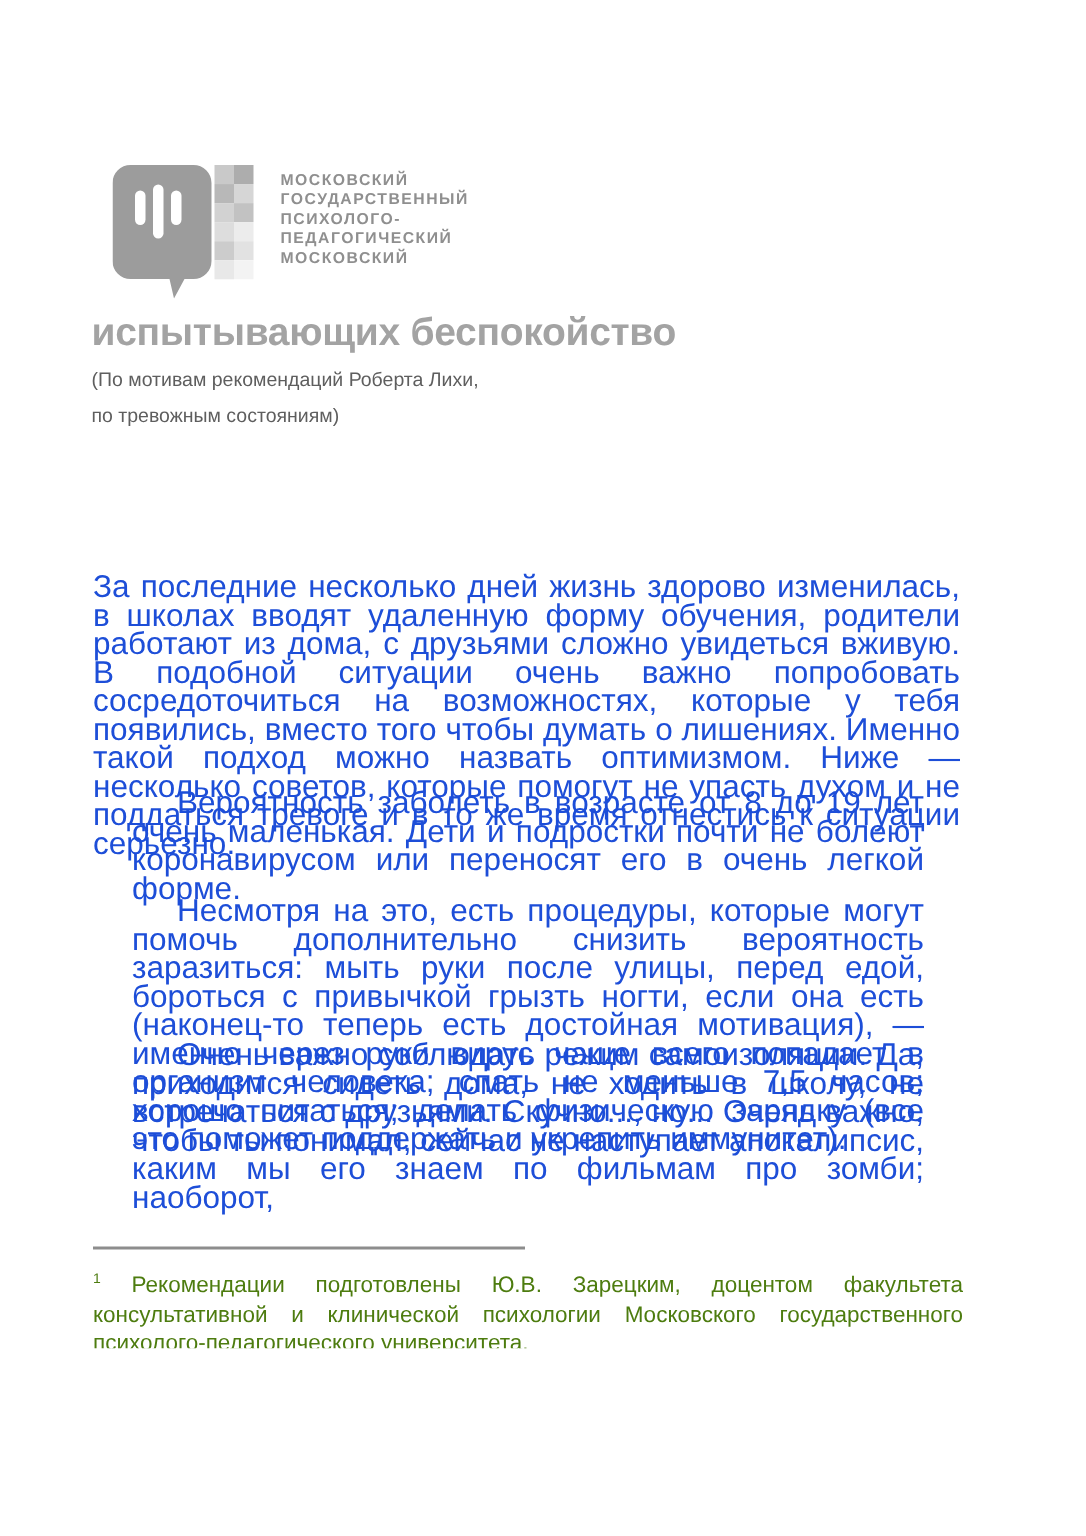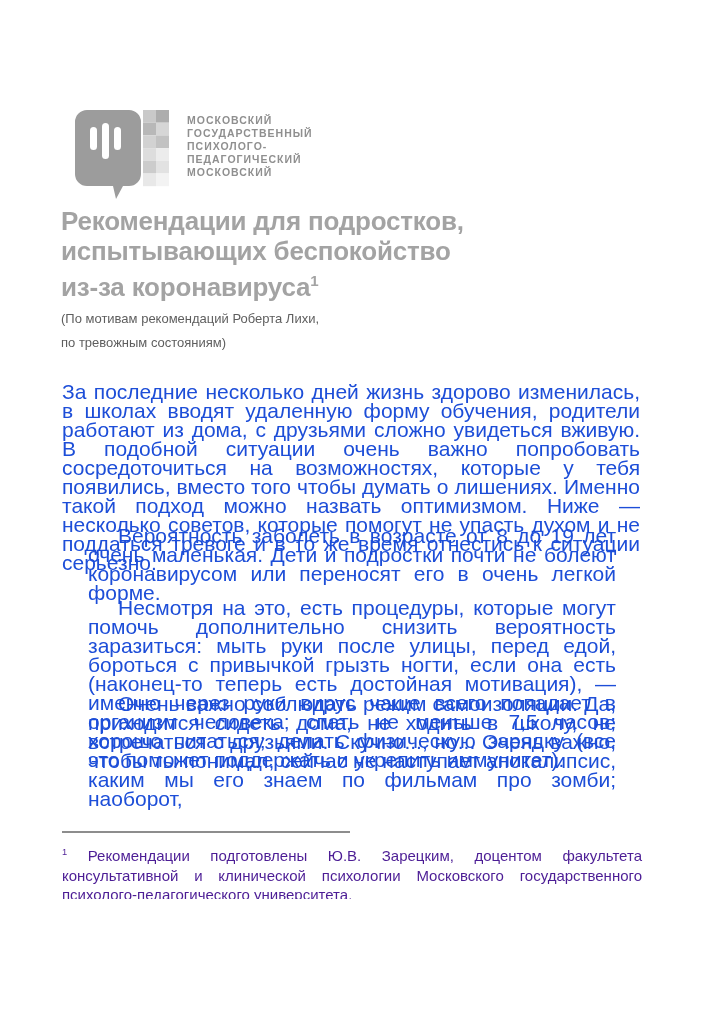--- a/index.html
+++ b/index.html
@@ -50,21 +50,21 @@
   .p3{top:598px;}
   .p4{top:694px;}
 
   
   .footnote-rule{
     position:absolute;left:62px;top:831px;
     width:288px;height:2px;background:#8d8d8d;
   }
   .footnote{
     position:absolute;left:62px;top:843px;width:580px;
-    font-size:15px;line-height:19.5px;color:#4c1d95;
+    font-size:15px;line-height:19.5px;color:#4d7c0f;
     text-align:justify;
   }
   .footnote sup{font-size:62%;}
 
   
   .footer-band{
     position:absolute;left:0;top:929px;
     width:696px;height:68px;
     background:linear-gradient(180deg,#aeaeae 0%,#a7a7a7 60%,#ababab 100%);
     display:flex;align-items:center;justify-content:center;
@@ -111,23 +111,21 @@
       <div>МОСКОВСКИЙ</div>
       <div>ГОСУДАРСТВЕННЫЙ</div>
       <div>ПСИХОЛОГО-</div>
       <div>ПЕДАГОГИЧЕСКИЙ</div>
       <div>МОСКОВСКИЙ</div>
     </div>
   </div>
 
   <div class="heading">
     <div class="title">
-      <div>Рекомендации для подростков,</div>
       <div>испытывающих беспокойство</div>
-      <div><span>из-за коронавируса</span><sup>1</sup></div>
     </div>
     <div class="subtitle">
       <div>(По мотивам рекомендаций Роберта Лихи,</div>
       <div>по тревожным состояниям)</div>
     </div>
   </div>
 
   <p class="para full p1">За последние несколько дней жизнь здорово изменилась, в школах вводят удаленную форму обучения, родители работают из дома, с друзьями сложно увидеться вживую. В подобной ситуации очень важно попробовать сосредоточиться на возможностях, которые у тебя появились, вместо того чтобы думать о лишениях. Именно такой подход можно назвать оптимизмом. Ниже — несколько советов, которые помогут не упасть духом и не поддаться тревоге и в то же время отнестись к ситуации серьезно.</p>
   <p class="para indented p2">Вероятность заболеть в возрасте от 8 до 19 лет очень маленькая. Дети и подростки почти не болеют коронавирусом или переносят его в очень легкой форме.</p>
   <p class="para indented p3">Несмотря на это, есть процедуры, которые могут помочь дополнительно снизить вероятность заразиться: мыть руки после улицы, перед едой, бороться с привычкой грызть ногти, если она есть (наконец-то теперь есть достойная мотивация), — именно через руки вирус чаще всего попадает в организм человека; спать не меньше 7,5 часов; хорошо питаться; делать физическую зарядку (все это поможет поддержать и укрепить иммунитет).</p>

